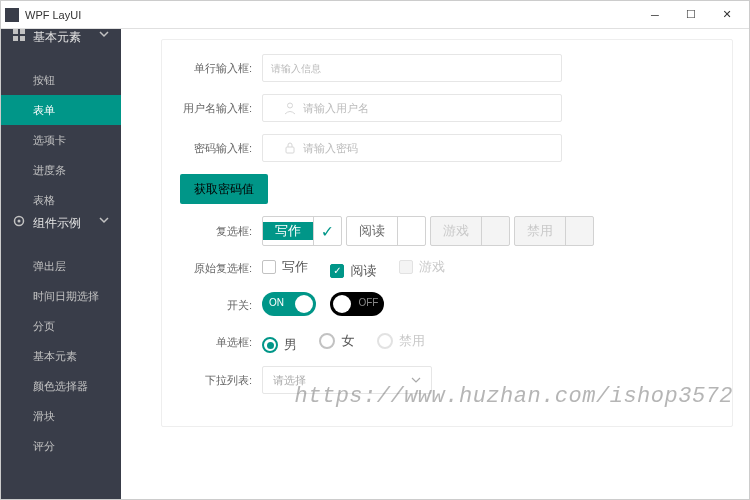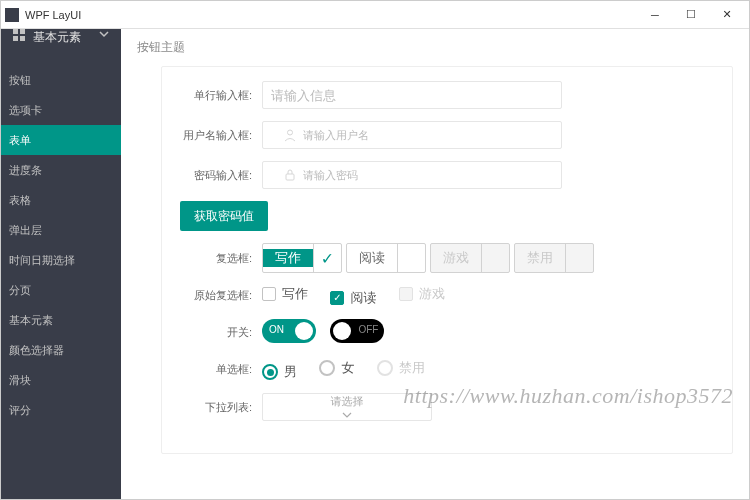--- a/index.html
+++ b/index.html
@@ -7,34 +7,34 @@
 .window { display: flex; flex-direction: column; height: 100%; border: 1px solid #ccc; }
 .titlebar { height: 28px; display: flex; align-items: center; padding: 0 4px; border-bottom: 1px solid #e0e0e0; background: #fff; }
 .titlebar .app-icon { width: 14px; height: 14px; background: #393d49; margin-right: 6px; }
 .titlebar .title { font-size: 11px; color: #333; flex: 1; }
 .win-btn { width: 36px; height: 100%; display: flex; align-items: center; justify-content: center; font-size: 11px; color: #333; }
 .body { flex: 1; display: flex; overflow: hidden; }
 .sidebar { width: 120px; background: #393d49; color: #c2c2c2; display: flex; flex-direction: column; font-size: 12px; }
 .side-group { height: 36px; display: flex; align-items: flex-start; padding: 0 12px; cursor: pointer; color: #e2e2e2; font-size: 12px; }
 .side-group .g-icon { width: 12px; height: 12px; margin-right: 8px; display: inline-flex; }
 .side-group .chev { margin-left: auto; }
-.side-item { height: 30px; line-height: 30px; padding-left: 8px; cursor: pointer; font-size: 11px; }
+.side-item { height: 30px; line-height: 30px; padding-left: 32px; cursor: pointer; font-size: 11px; }
 .side-item.active { background: #009688; color: #fff; }
 .main { flex: 1; padding: 10px 16px; overflow: auto; position: relative; }
 .page-title { font-size: 12px; color: #888; margin-bottom: 10px; }
 .form-card { border: 1px solid #eee; border-radius: 2px; padding: 14px 18px 20px 18px; margin-left: 24px; }
 .row { display: flex; align-items: center; margin-bottom: 12px; }
 .row-label { width: 72px; text-align: right; font-size: 11px; color: #666; margin-right: 10px; }
-.text-input { height: 28px; flex: 1; max-width: 300px; border: 1px solid #e6e6e6; border-radius: 2px; padding: 2px 8px; font-size: 13px; color: #333; }
+.text-input { height: 28px; flex: 1; max-width: 300px; border: 1px solid #e6e6e6; border-radius: 2px; padding: 2px 8px; font-size: 10px; color: #333; }
 .text-input::placeholder { color: #bbb; }
 .input-icon-wrap { display: flex; align-items: center; height: 28px; flex: 1; max-width: 300px; border: 1px solid #e6e6e6; border-radius: 2px; padding: 0 20px; }
 .input-icon-wrap input { border: none; outline: none; flex: 1; height: 100%; font-size: 11px; }
 .input-icon-wrap input::placeholder { color: #bbb; }
 .inp-icon { width: 14px; height: 14px; margin-right: 6px; opacity: 0.35; }
-.btn-primary { background: #009688; color: #ffffff; border: none; height: 30px; padding: 0 14px; font-size: 12px; border-radius: 2px; cursor: pointer; }
+.btn-primary { background: #009688; color: #000000; border: none; height: 30px; padding: 0 14px; font-size: 12px; border-radius: 2px; cursor: pointer; }
 .chk-set { display: flex; gap: 4px; }
 .chk-box { display: flex; align-items: center; height: 30px; border: 1px solid #d2d2d2; border-radius: 2px; overflow: hidden; }
 .chk-box .lab { padding: 0 12px; font-size: 13px; color: #666; }
 .chk-box .mark { width: 28px; height: 100%; display: flex; align-items: center; justify-content: center; border-left: 1px solid #d2d2d2; color: #c2c2c2; }
 .chk-box.on .lab { background: #009688; color: #fff; }
 .chk-box.on .mark { color: #009688; }
 .chk-box.dis { color: #c9c9c9; background: #f4f4f4; }
 .chk-box.dis .lab { color: #c9c9c9; }
 .native-chk { display: inline-flex; align-items: center; margin-right: 18px; font-size: 13px; color: #555; }
 .native-chk .sq { width: 14px; height: 14px; border: 1px solid #c2c2c2; margin-right: 6px; display: flex; align-items: center; justify-content: center; border-radius: 2px; }
@@ -49,22 +49,22 @@
 .switch.on .txt { left: 7px; }
 .switch.off { background: #000000; }
 .switch.off .knob { left: 3px; }
 .switch.off .txt { right: 6px; color: #888; }
 .radio { display: inline-flex; align-items: center; margin-right: 18px; font-size: 13px; color: #555; }
 .radio .circ { width: 16px; height: 16px; border: 2px solid #c2c2c2; border-radius: 50%; margin-right: 6px; display: flex; align-items: center; justify-content: center; }
 .radio.on .circ { border-color: #009688; }
 .radio.on .circ::after { content: ""; width: 7px; height: 7px; border-radius: 50%; background: #009688; }
 .radio.dis { color: #c9c9c9; }
 .radio.dis .circ { border-color: #e2e2e2; }
-.select { height: 28px; width: 170px; border: 1px solid #e6e6e6; border-radius: 2px; display: flex; align-items: center; padding: 0 10px; font-size: 11px; color: #aaa; justify-content: space-between; flex-direction: column; }
-.watermark { position: absolute; bottom: 90px; right: 16px; font-size: 22px; font-family: Liberation Serif, serif; font-style: italic; color: rgba(120,120,120,0.55); pointer-events: none; letter-spacing: 0.5px; }
+.select { height: 28px; width: 170px; border: 1px solid #e6e6e6; border-radius: 2px; display: flex; align-items: center; padding: 0 10px; font-size: 11px; color: #aaa; justify-content: space-between; }
+.watermark { position: absolute; bottom: 90px; right: 16px; font-size: 22px; font-family: Liberation Mono, monospace; font-style: italic; color: rgba(120,120,120,0.55); pointer-events: none; letter-spacing: 0.5px; }
 svg { display: block; }
 </style>
 </head>
 <body>
 
 <div class="window">
   <div class="titlebar">
     <div class="app-icon"></div>
     <div class="title">WPF LayUI</div>
     <div class="win-btn">─</div>
@@ -83,36 +83,49 @@
             </svg>
           </span>
         <span>基本元素</span>
         <span class="chev">
             <svg width="10" height="10" viewBox="0 0 10 10">
               <path d="M1 3 L5 7 L9 3" stroke="#c2c2c2" fill="none" stroke-width="1.5"></path>
             </svg>
           </span>
       </div>
       <div class="side-item">按钮</div>
+      <div class="side-item active">表单</div>
       <div class="side-item">选项卡</div>
-      <div class="side-item active">表单</div>
       <div class="side-item">进度条</div>
       <div class="side-item">表格</div>
 
+      <div class="side-group">
+        <span class="g-icon">
+            <svg viewBox="0 0 12 12">
+              <circle cx="6" cy="6" r="4.5" fill="none" stroke="#c2c2c2" stroke-width="1.5"></circle>
+              <circle cx="6" cy="6" r="1.5" fill="#c2c2c2"></circle>
+            </svg>
+          </span>
+        <span>组件示例</span>
+        <span class="chev">
+            <svg width="10" height="10" viewBox="0 0 10 10">
+              <path d="M1 3 L5 7 L9 3" stroke="#c2c2c2" fill="none" stroke-width="1.5"></path>
+            </svg>
+          </span>
+      </div>
       <div class="side-item">弹出层</div>
       <div class="side-item">时间日期选择</div>
       <div class="side-item">分页</div>
       <div class="side-item">基本元素</div>
       <div class="side-item">颜色选择器</div>
       <div class="side-item">滑块</div>
       <div class="side-item">评分</div>
     </div>
 
     <div class="main">
-      <div class="page-title">按钮主题</div>
       <div class="form-card">
 
         <div class="row">
           <div class="row-label">单行输入框:</div>
           <input class="text-input" placeholder="请输入信息" style="">
         </div>
 
         <div class="row">
           <div class="row-label">用户名输入框:</div>
           <div class="input-icon-wrap">

